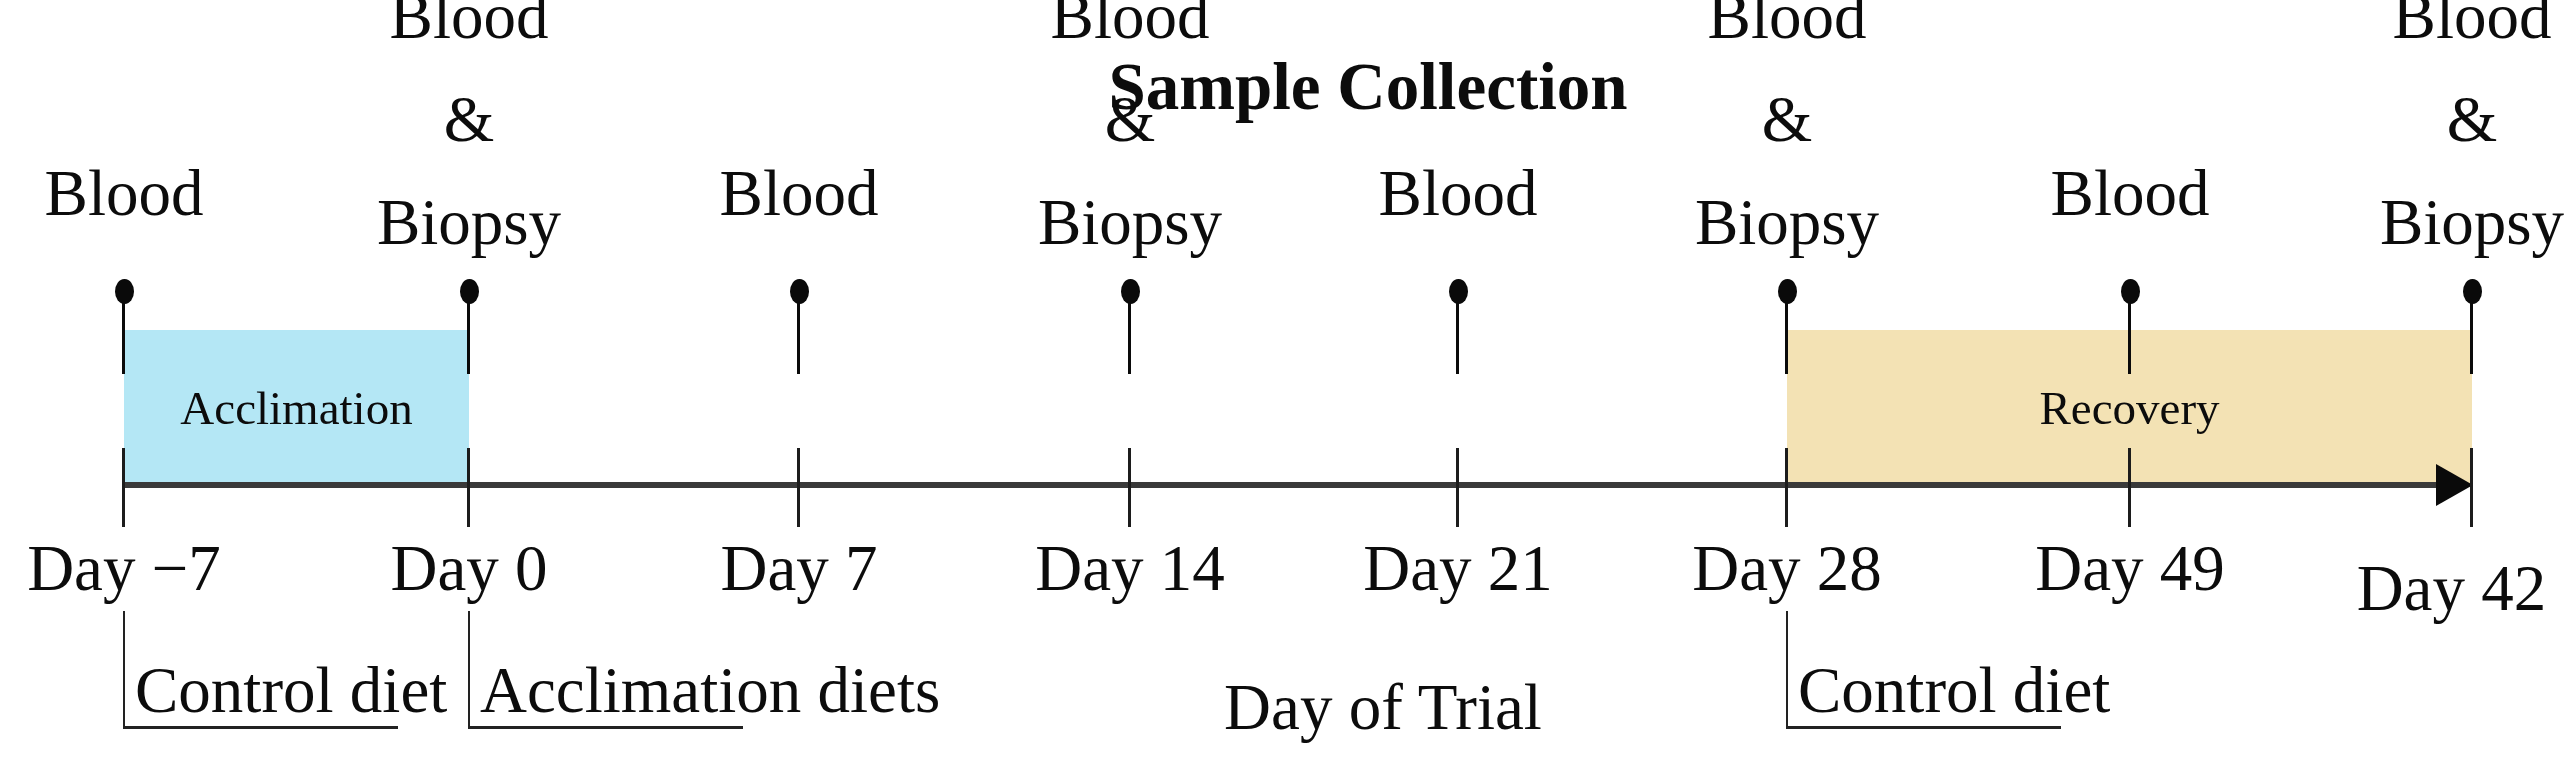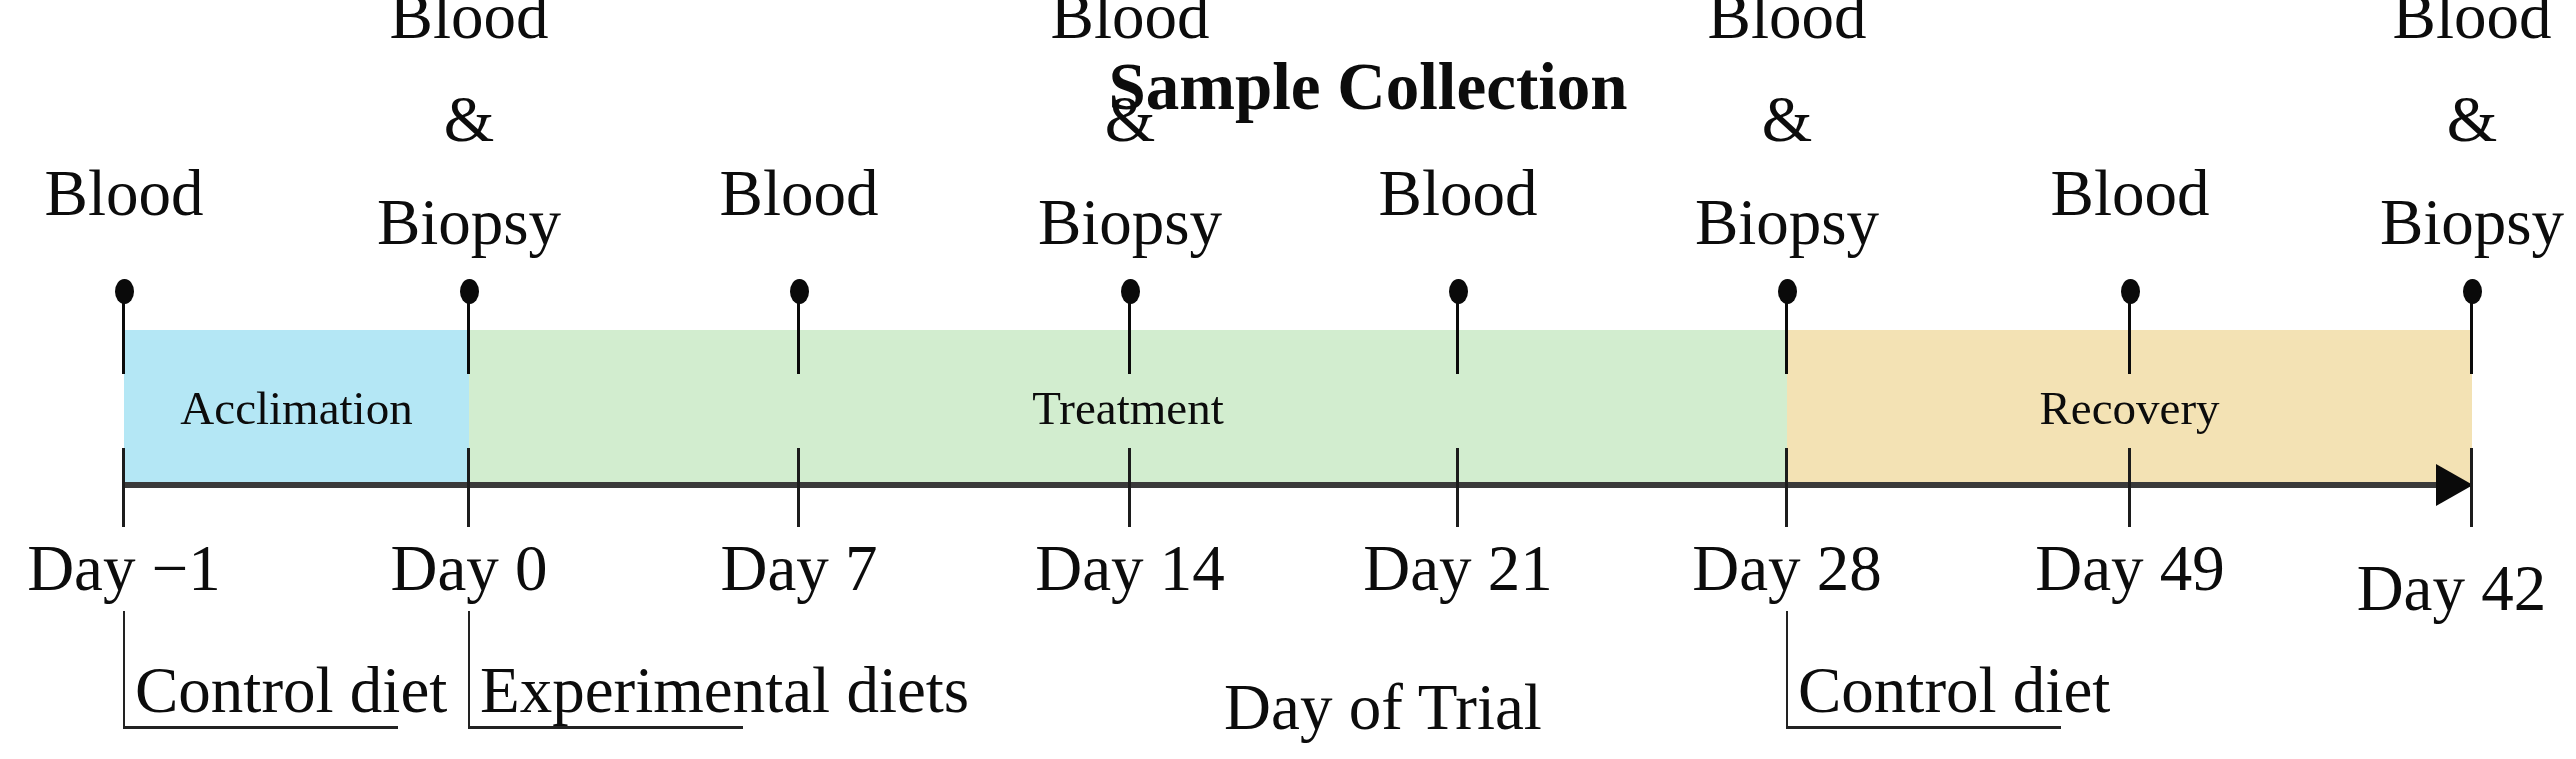--- a/index.html
+++ b/index.html
@@ -66,36 +66,33 @@
 </head>
 <body>
 
 <div class="canvas">
 
   <div class="title">Sample Collection</div>
 
   <div class="phase phase-acclimation">
     <div class="phase-label">Acclimation</div>
   </div>
-  <div class="phase phase-treatment">
-    <div class="phase-label">Treatment</div>
-  </div>
   <div class="phase phase-recovery">
     <div class="phase-label">Recovery</div>
   </div>
 
   <div class="baseline"></div>
   <div class="arrowhead"></div>
 
   <div class="marker" style="left:124px">
     <div class="sample-label single">Blood</div>
     <div class="dot"></div>
     <div class="stem"></div>
     <div class="tick"></div>
-    <div class="day-label">Day −1</div>
+    <div class="day-label">Day −7</div>
   </div>
   <div class="marker" style="left:469px">
     <div class="sample-label">Blood &amp;
 Biopsy</div>
     <div class="dot"></div>
     <div class="stem"></div>
     <div class="tick"></div>
     <div class="day-label">Day 0</div>
   </div>
   <div class="marker" style="left:799px">
@@ -145,21 +142,21 @@
   </div>
 
   <div class="diet-bracket" style="left:124px">
     <div class="diet-vline"></div>
     <div class="diet-underline"></div>
     <div class="diet-label">Control diet</div>
   </div>
   <div class="diet-bracket" style="left:469px">
     <div class="diet-vline"></div>
     <div class="diet-underline"></div>
-    <div class="diet-label">Experimental diets</div>
+    <div class="diet-label">Acclimation diets</div>
   </div>
   <div class="diet-bracket" style="left:1787px">
     <div class="diet-vline"></div>
     <div class="diet-underline"></div>
     <div class="diet-label">Control diet</div>
   </div>
 
   <div class="axis-title">Day of Trial</div>
 
 </div>

